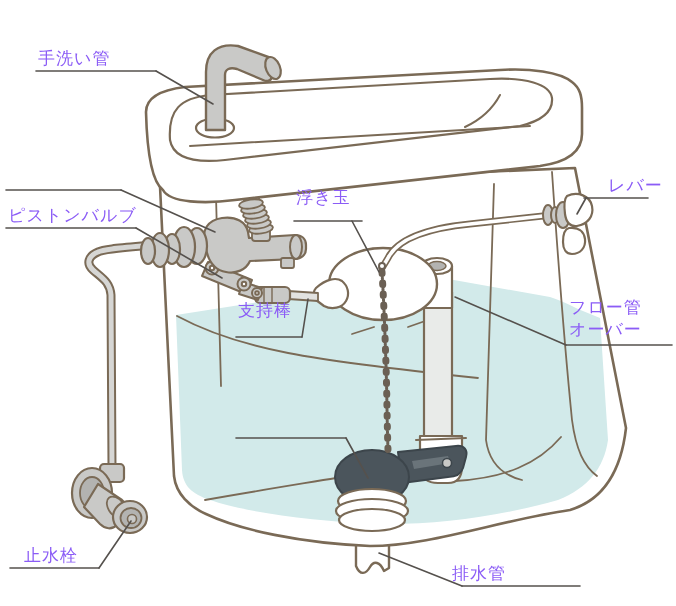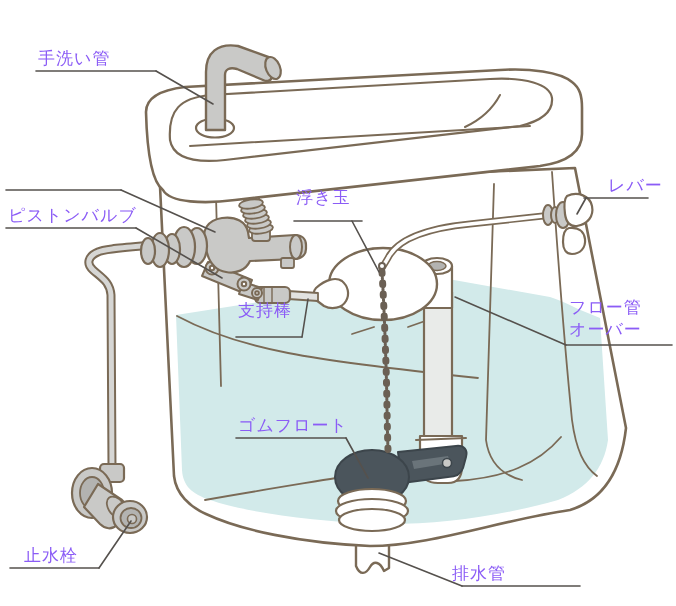--- a/index.html
+++ b/index.html
@@ -199,17 +199,16 @@
 
 <div class="diagram-label" style="left:38px;top:47px">手洗い管</div>
 <div class="diagram-label" style="left:8px;top:204px">ピストンバルブ</div>
 <div class="diagram-label" style="left:296px;top:186px">浮き玉</div>
 <div class="diagram-label" style="left:608px;top:174px">レバー</div>
 <div class="diagram-label" style="left:238px;top:299px">支持棒</div>
 <div class="diagram-label" style="left:569px;top:296px">
   <span>フロー管</span>
   <span>オーバー</span>
 </div>
-<div class="diagram-label" style="left:238px;top:414px">ゴムフロート</div>
 <div class="diagram-label" style="left:24px;top:544px">止水栓</div>
 <div class="diagram-label" style="left:452px;top:562px">排水管</div>
 
 </div>
 
 </body></html>

